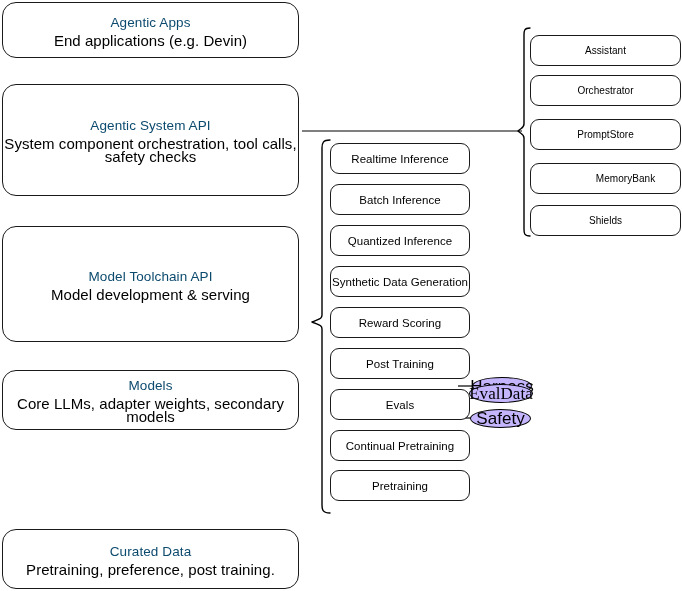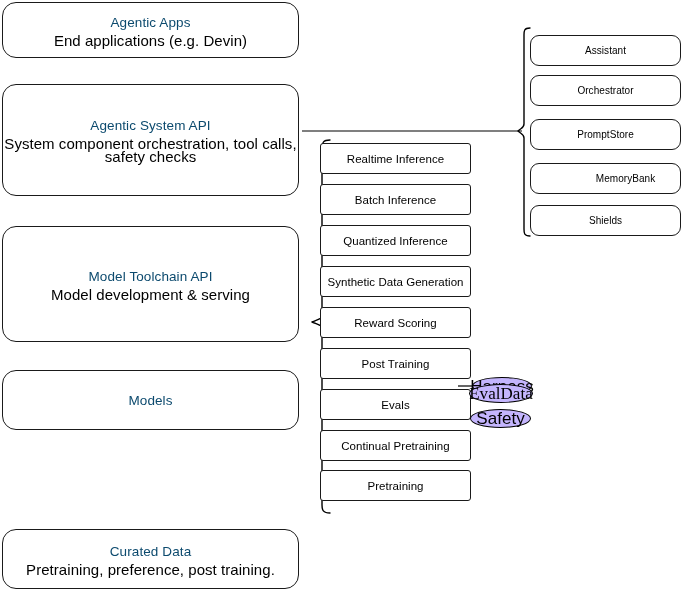--- a/index.html
+++ b/index.html
@@ -50,24 +50,24 @@
   .layer-sub {
     font-size: 15px;
     line-height: 13px;
     color: #000;
     margin-top: 3px;
     letter-spacing: 0.05px;
   }
 
   
   .mid-box {
-    left: 320px;
-    width: 151px;
+    left: 330px;
+    width: 140px;
     height: 31px;
-    border-radius: 3px;
+    border-radius: 9px;
     border-width: 1.4px;
   }
   .mid-label {
     font-size: 11.5px;
     line-height: 14px;
     letter-spacing: 0.05px;
   }
 
   
   .right-box {
@@ -162,20 +162,21 @@
     <div class="layer-sub">System component orchestration, tool calls, safety checks</div>
   </div>
 
   <div class="box layer-box" style="top:226px;height:116px;">
     <div class="layer-title">Model Toolchain API</div>
     <div class="layer-sub">Model development &amp; serving</div>
   </div>
 
   <div class="box layer-box" style="top:370px;height:60px;">
     <div class="layer-title">Models</div>
+    <div class="layer-sub">Core LLMs, adapter weights, secondary models</div>
   </div>
 
 
   <div class="box layer-box" style="top:529px;height:60px;">
     <div class="layer-title">Curated Data</div>
     <div class="layer-sub">Pretraining, preference, post training.</div>
   </div>
 
   <div class="box mid-box" style="top:143px;">
     <div class="mid-label">Realtime Inference</div>

